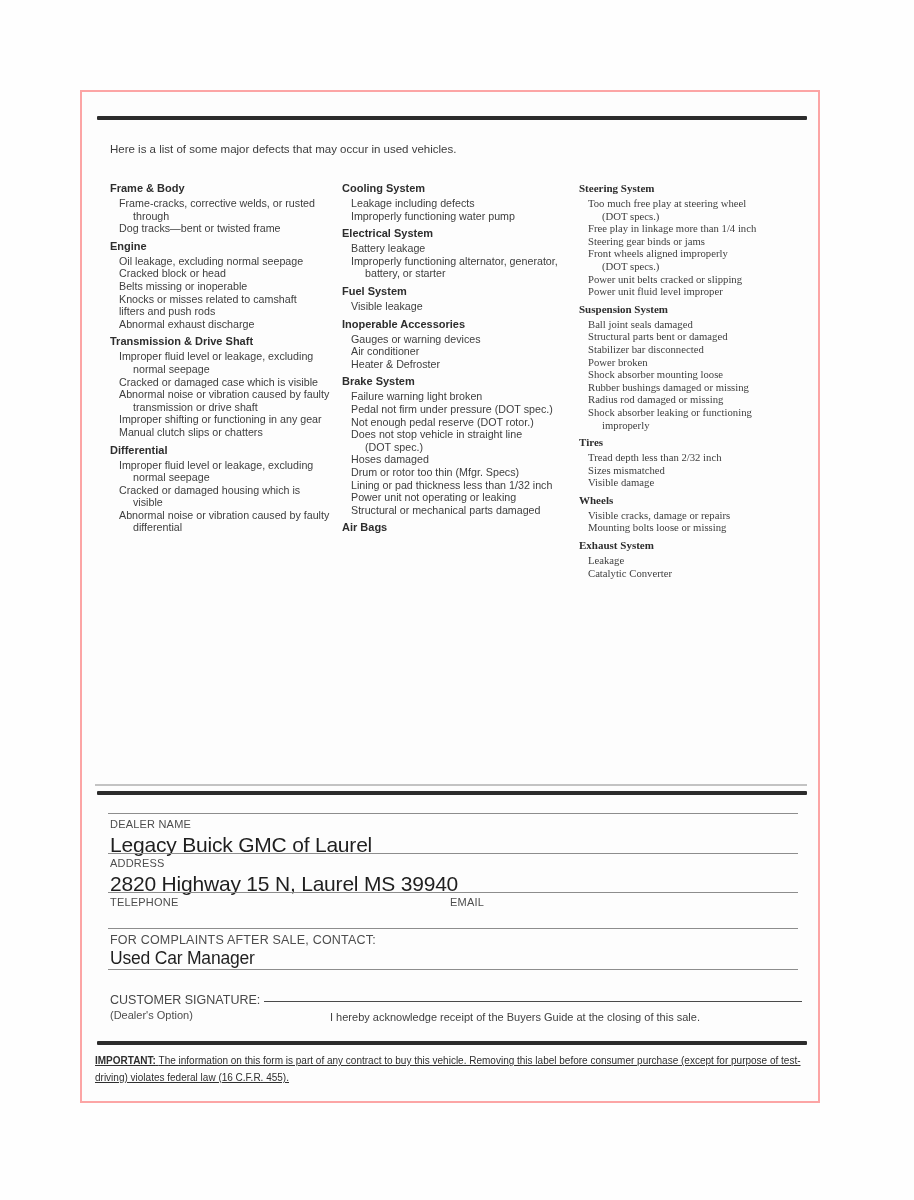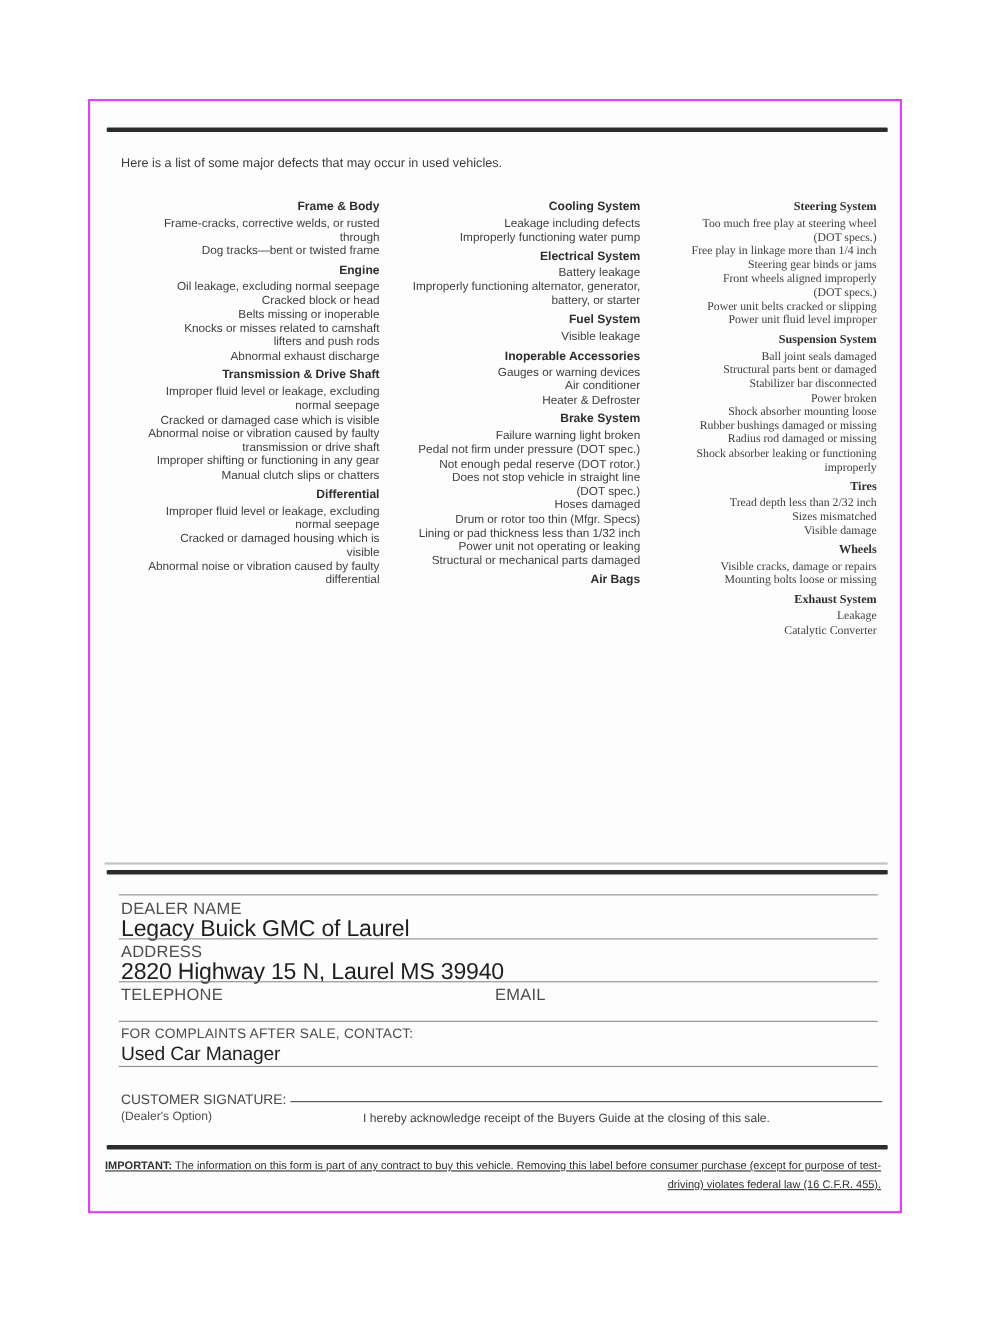--- a/index.html
+++ b/index.html
@@ -10,24 +10,23 @@
   .canvas {
     position: relative;
     width: 914px; height: 1200px;
     background: #fefefe;
     overflow: hidden;
   }
   .page-box {
     position: absolute;
     left: 80px; top: 90px;
     width: 740px; height: 1013px;
-    border: 2px solid #d946ef;
+    border: 2px solid #fca5a5;
     background: #fdfdfd;
     box-sizing: border-box;
-    text-align: right;
   }
   .rule {
     position: absolute;
     left: 15px; width: 710px; height: 4px;
     background: #2c2c2c;
     border-radius: 1px;
   }
   .rule.top-rule { top: 24px; }
   .rule.form-rule { top: 699px; }
   .rule.important-rule { top: 949px; }
@@ -63,21 +62,21 @@
     text-indent: -14px;
     white-space: pre-line;
   }
   .fline {
     position: absolute;
     left: 26px; width: 690px; height: 1px;
     background: #8d8d8d;
   }
   .flabel {
     position: absolute;
-    font-size: 15px;
+    font-size: 11px;
     color: #4d4d4d;
     letter-spacing: 0.2px;
   }
   .fvalue {
     position: absolute;
     font-size: 21px;
     color: #1f1f1f;
     letter-spacing: -0.2px;
   }
   .sig-row {

